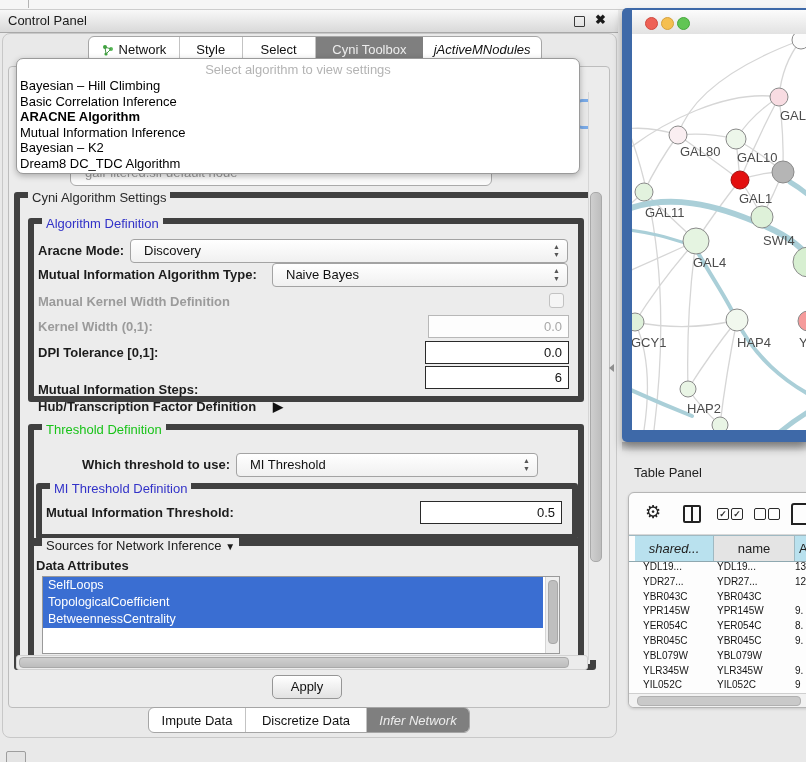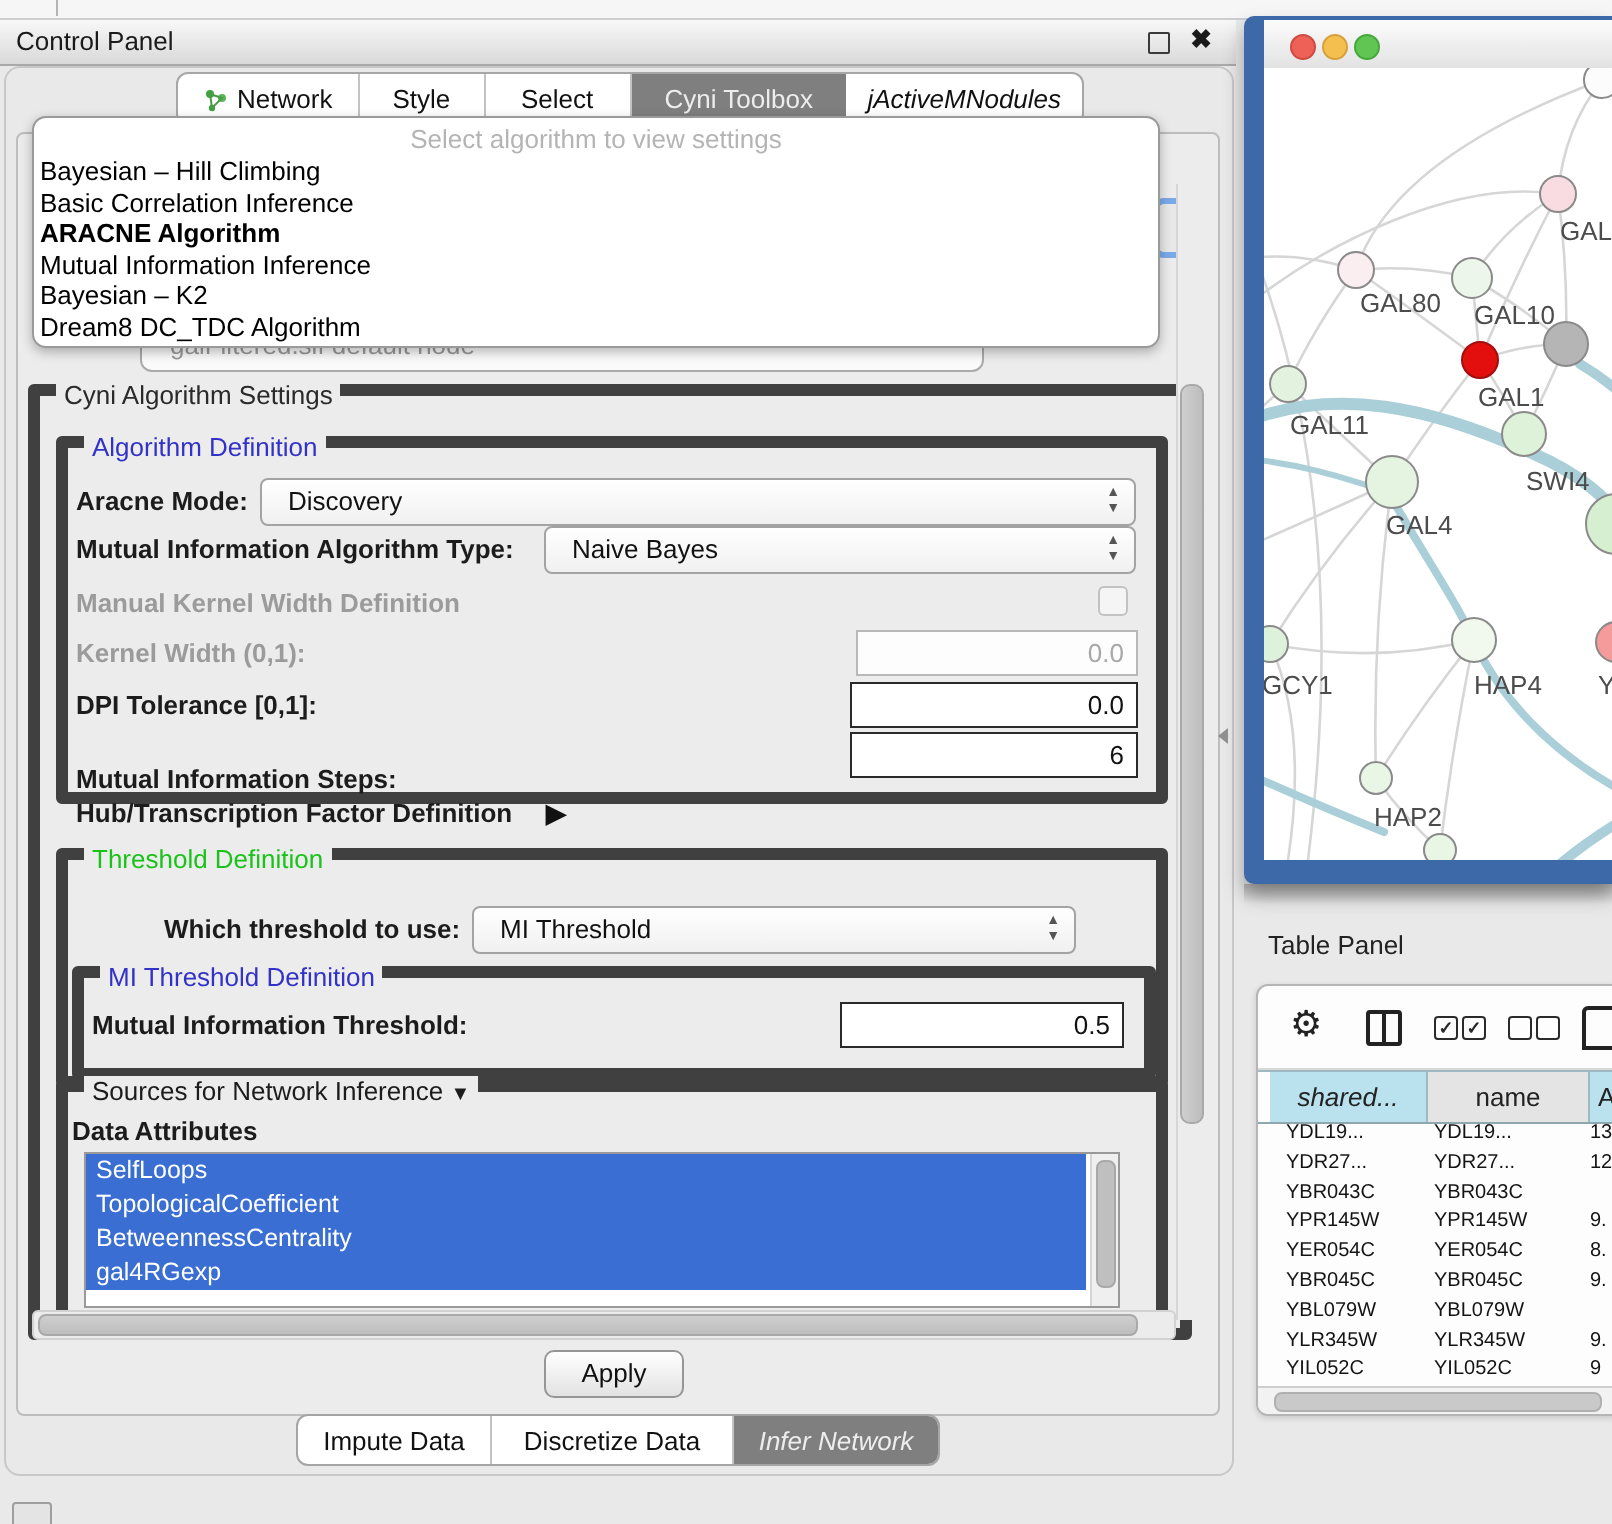--- a/index.html
+++ b/index.html
@@ -224,21 +224,20 @@
 </div>
 
 <div class="group" style="left:28px;top:540px;width:544px;height:114px;border-bottom:none;">
   <span class="group-title" style="color:#1c1c1c;"><span>Sources for Network Inference</span> <span style="font-size:10px;">▼</span></span>
 </div>
 <span class="blabel" style="left:36px;top:558px;">Data Attributes</span>
 <div id="attr-list">
   <div class="attr-item">SelfLoops</div>
   <div class="attr-item">TopologicalCoefficient</div>
   <div class="attr-item">BetweennessCentrality</div>
-  <div class="attr-item">gal4RGexp</div>
   <div id="attr-scroll">
       <div class="thumb"></div>
     </div>
 </div>
 
 <div class="abs" id="apply-btn">Apply</div>
 <div class="abs" id="bottom-tabbar">
   <div class="tab" style="width:96px;">
       <span>Impute Data</span>
     </div>

